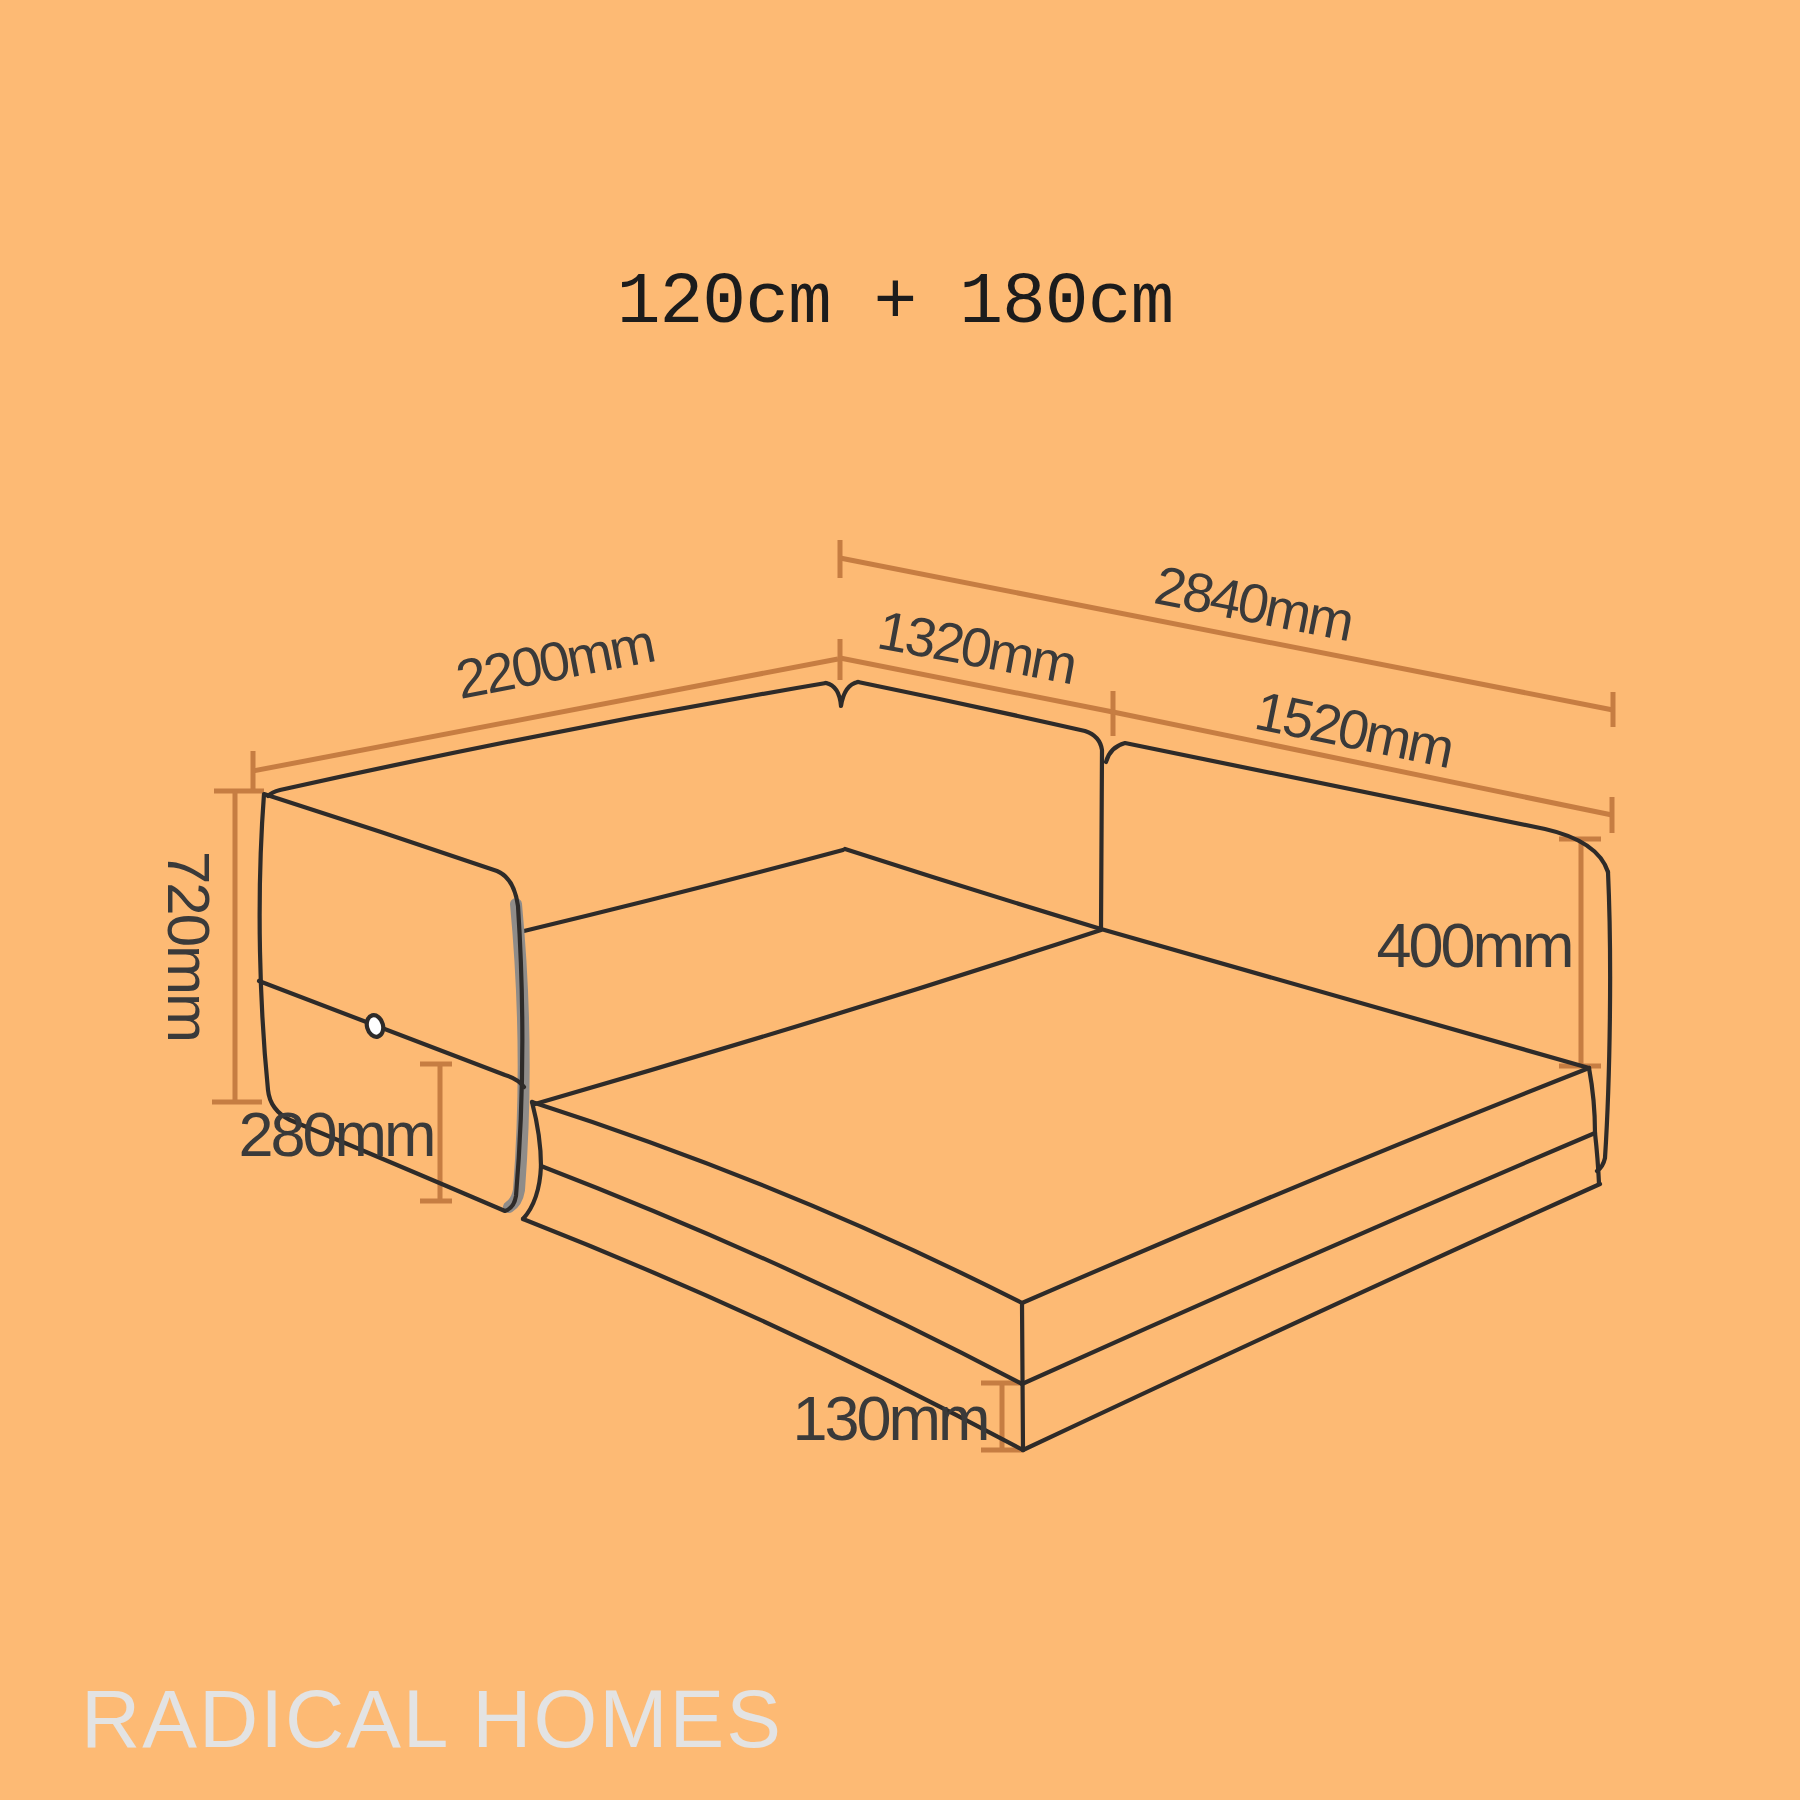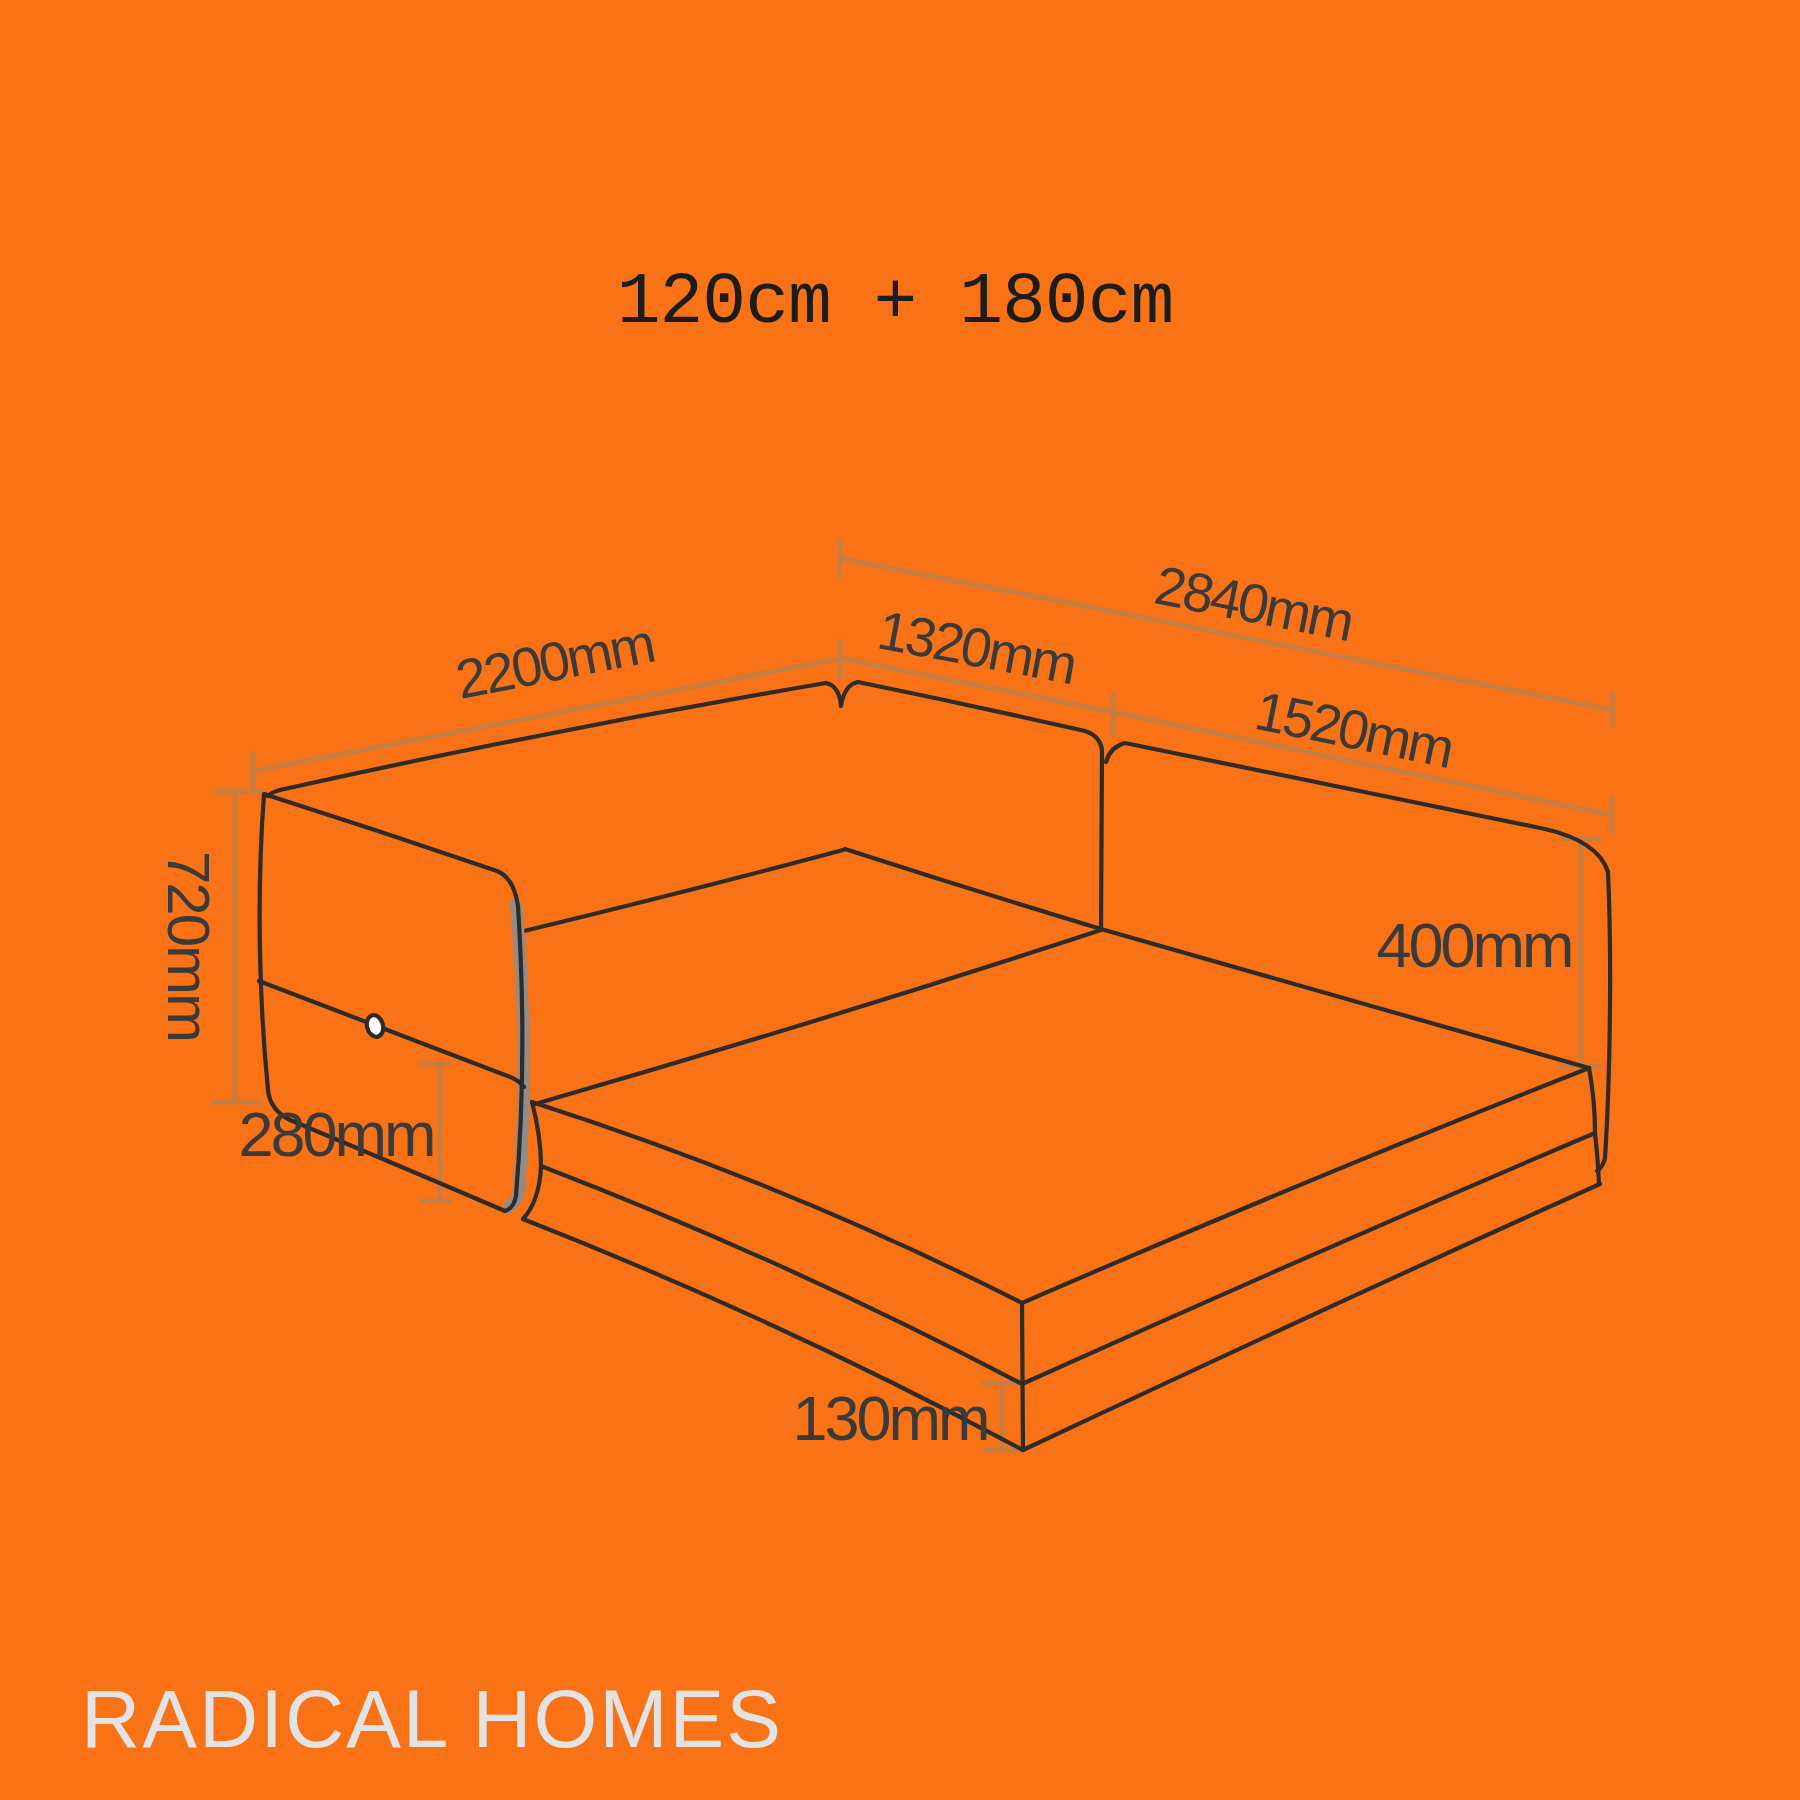--- a/index.html
+++ b/index.html
@@ -1,16 +1,16 @@
 <!DOCTYPE html>
 <html><head>
 <meta charset="utf-8">
 <style>
   html,body{margin:0;padding:0;background:#ffffff;}
-  #page{position:relative;width:1800px;height:1800px;background:#f97316;overflow:hidden;}
+  #page{position:relative;width:1800px;height:1800px;background:#fdba74;overflow:hidden;}
   svg{position:absolute;top:0;left:0;}
   text{font-family:"Liberation Sans",sans-serif;}
 </style>
 </head>
 <body>
 <div id="page">
 <svg width="1800" height="1800" viewBox="0 0 1800 1800">
 
   <text x="895" y="322" text-anchor="middle" style="font-family:'Liberation Mono',monospace;font-size:73px;letter-spacing:-1px;fill:#1c1c1c;">120cm + 180cm</text>
 

